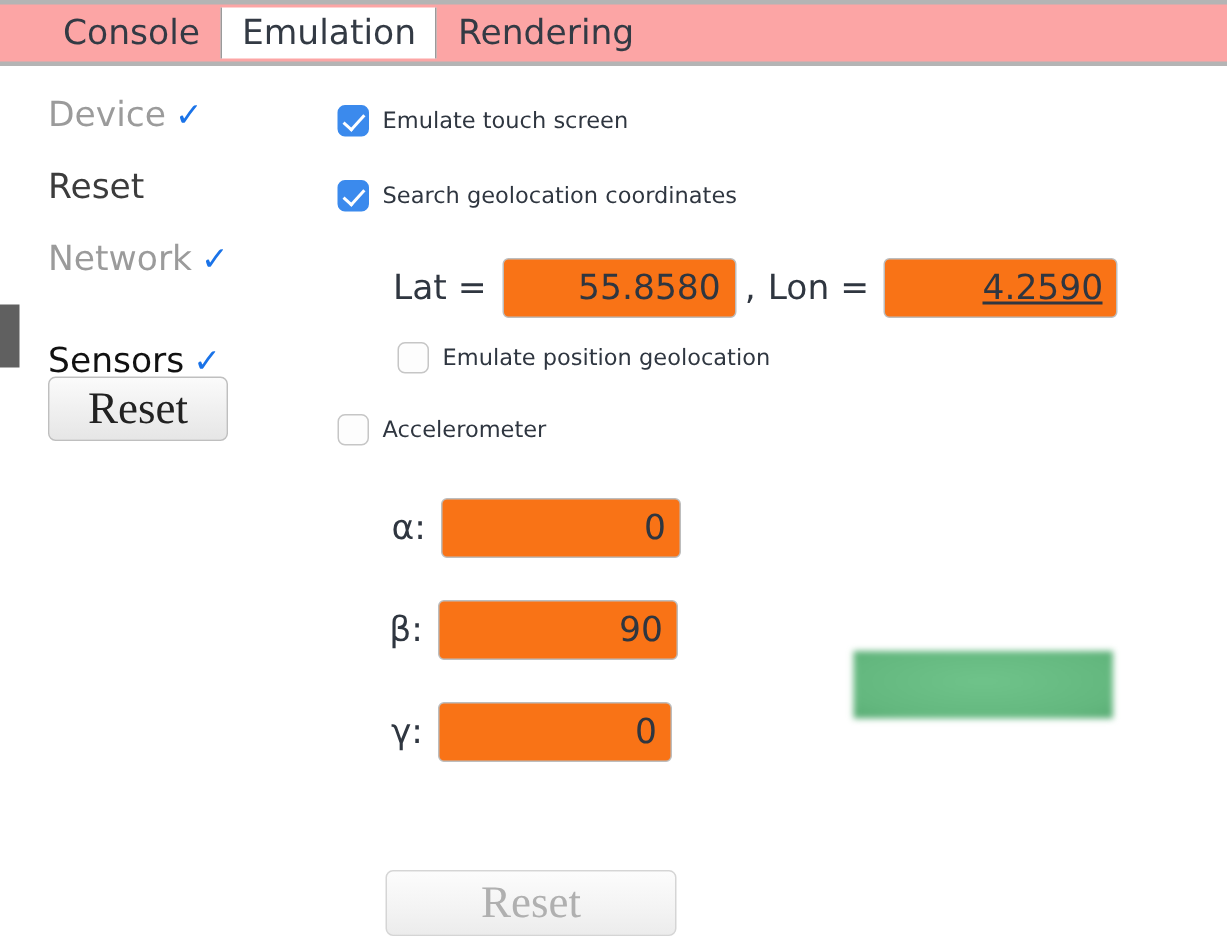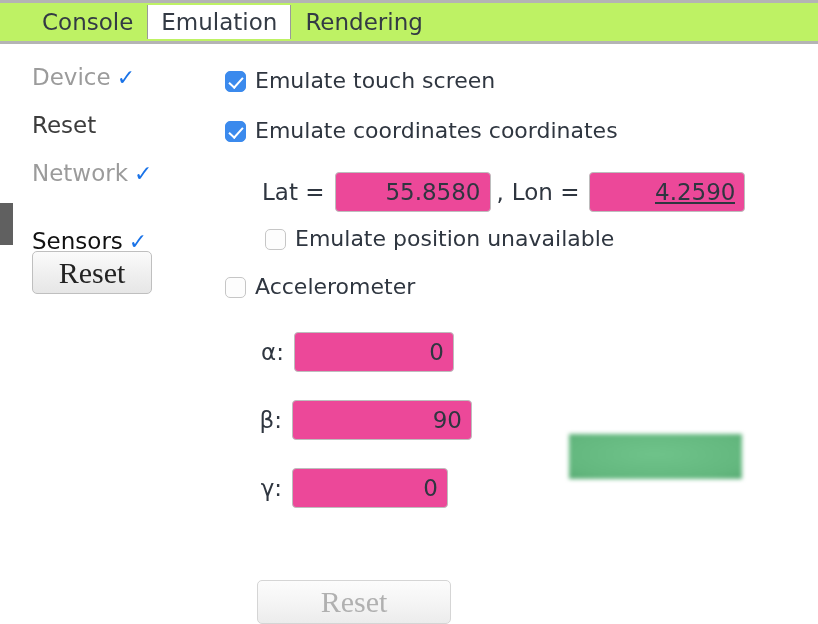--- a/index.html
+++ b/index.html
@@ -15,21 +15,21 @@
     position: relative;
     -webkit-font-smoothing: antialiased;
   }
 
   
   .tabbar {
     position: absolute;
     left: 0; top: 0;
     width: 818px;
     height: 44px;
-    background: #bef264;
+    background: #fca5a5;
     border-top: 3px solid #b4b4b4;
     border-bottom: 3px solid #b4b4b4;
     box-sizing: border-box;
     display: flex;
     align-items: stretch;
     padding-left: 28px;
   }
   .tab {
     display: flex;
     align-items: center;
@@ -146,38 +146,38 @@
     border: solid #ffffff;
     border-width: 0 2.6px 2.6px 0;
     transform: rotate(42deg);
   }
   .cbox.off {
     background: #fdfdfd;
     border: 1px solid #c6c6c6;
   }
 
   .cb-label {
-    font-size: 22px;
+    font-size: 15px;
     color: #2f3640;
     margin-left: 9px;
     line-height: 1;
     cursor: default;
   }
 
   .eq-label {
     font-size: 23px;
     color: #2f3640;
     line-height: 1;
   }
 
   .txtinput {
     box-sizing: border-box;
     border: 1px solid #bdbdbd;
     border-radius: 4px;
-    background: #ec4899;
+    background: #f97316;
     font-family: "DejaVu Sans", sans-serif;
     font-size: 23px;
     color: #2f3640;
     text-align: right;
     padding: 0 9px;
     height: 40px;
     line-height: 38px;
     outline: none;
   }
 
@@ -196,21 +196,21 @@
     color: #2f3640;
     width: 34px;
     text-align: right;
     margin-right: 10px;
     line-height: 1;
   }
   #row-alpha { left: 250px; top: 288px; }
   #row-beta  { left: 248px; top: 356px; }
   #row-gamma { left: 248px; top: 424px; }
   #alpha-input { width: 160px; }
-  #beta-input  { width: 180px; }
+  #beta-input  { width: 160px; }
   #gamma-input { width: 156px; }
 
   
   #orientation-box {
     position: absolute;
     left: 569px;
     top: 390px;
     width: 173px;
     height: 45px;
     background:
@@ -255,34 +255,34 @@
 
 <div class="main">
 
   <div class="row" id="row-touch">
     <span class="cbox on"></span>
     <span class="cb-label">Emulate touch screen</span>
   </div>
 
   <div class="row" id="row-geo">
     <span class="cbox on"></span>
-    <span class="cb-label">Emulate coordinates coordinates</span>
+    <span class="cb-label">Search geolocation coordinates</span>
   </div>
 
   <div class="row" id="row-latlon">
     <span class="eq-label">Lat =</span>
     <input class="txtinput" id="lat-input" type="text" value="55.8580" style="">
     <span class="eq-label">,</span>
     <span class="eq-label" style="margin-left:8px">Lon =</span>
     <input class="txtinput" id="lon-input" type="text" value="4.2590" style="">
   </div>
 
   <div class="row" id="row-posunavail">
     <span class="cbox off"></span>
-    <span class="cb-label">Emulate position unavailable</span>
+    <span class="cb-label">Emulate position geolocation</span>
   </div>
 
   <div class="row" id="row-accelerometer">
     <span class="cbox off"></span>
     <span class="cb-label">Accelerometer</span>
   </div>
 
   <div class="greek-row" id="row-alpha">
     <span class="greek-label">α:</span>
     <input class="txtinput" id="alpha-input" type="text" value="0" style="">

